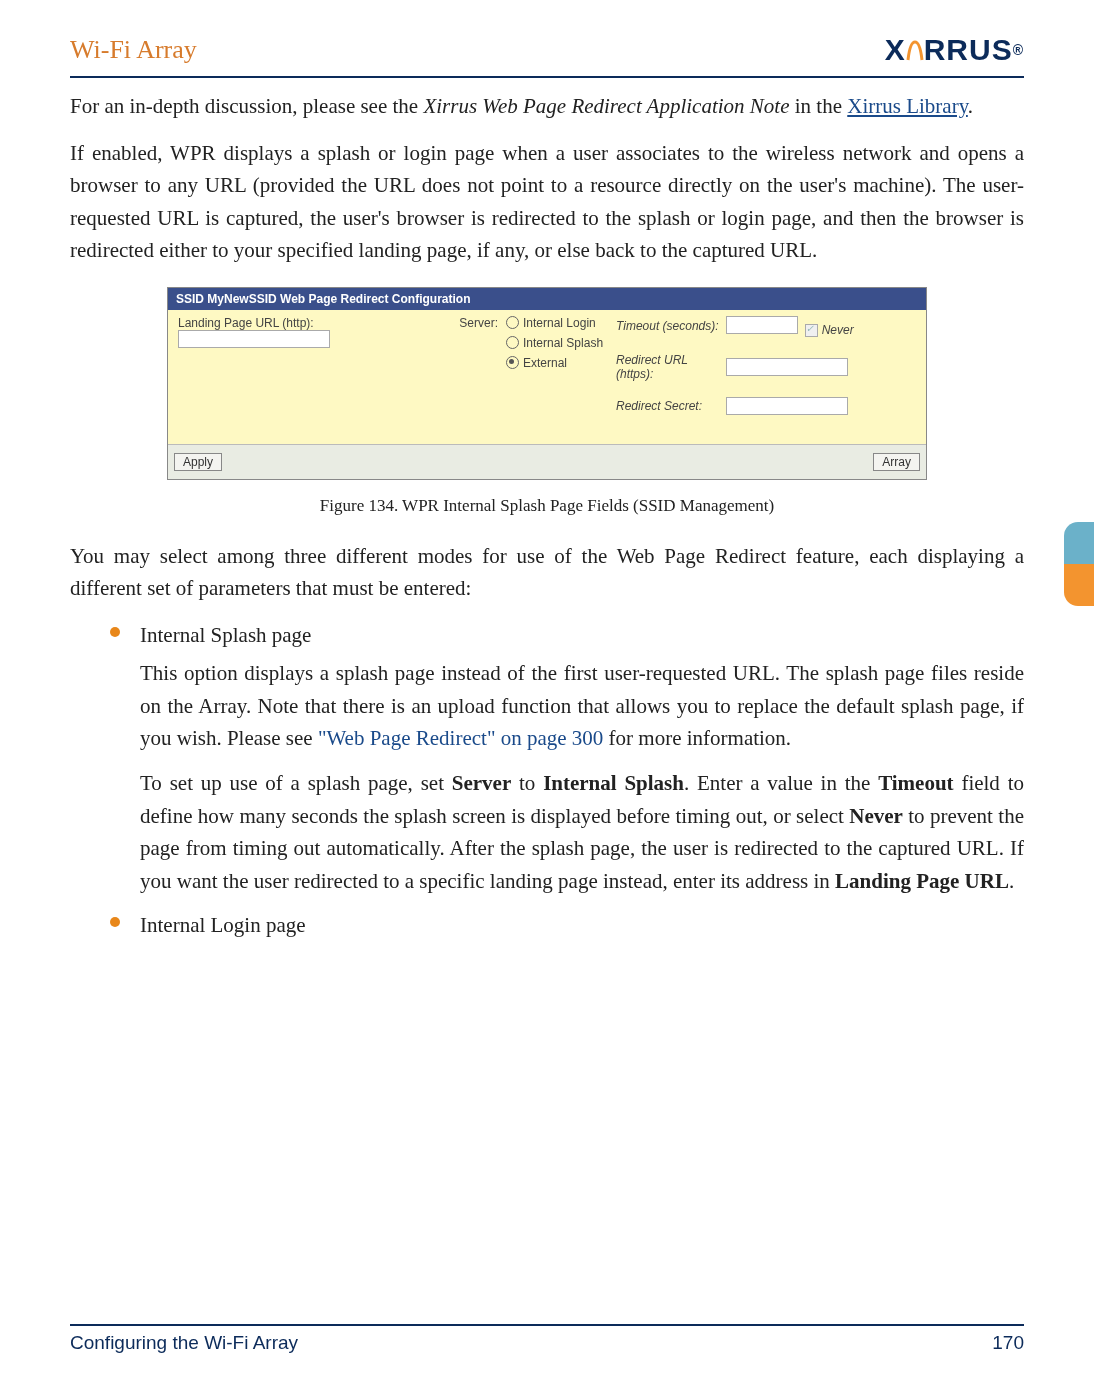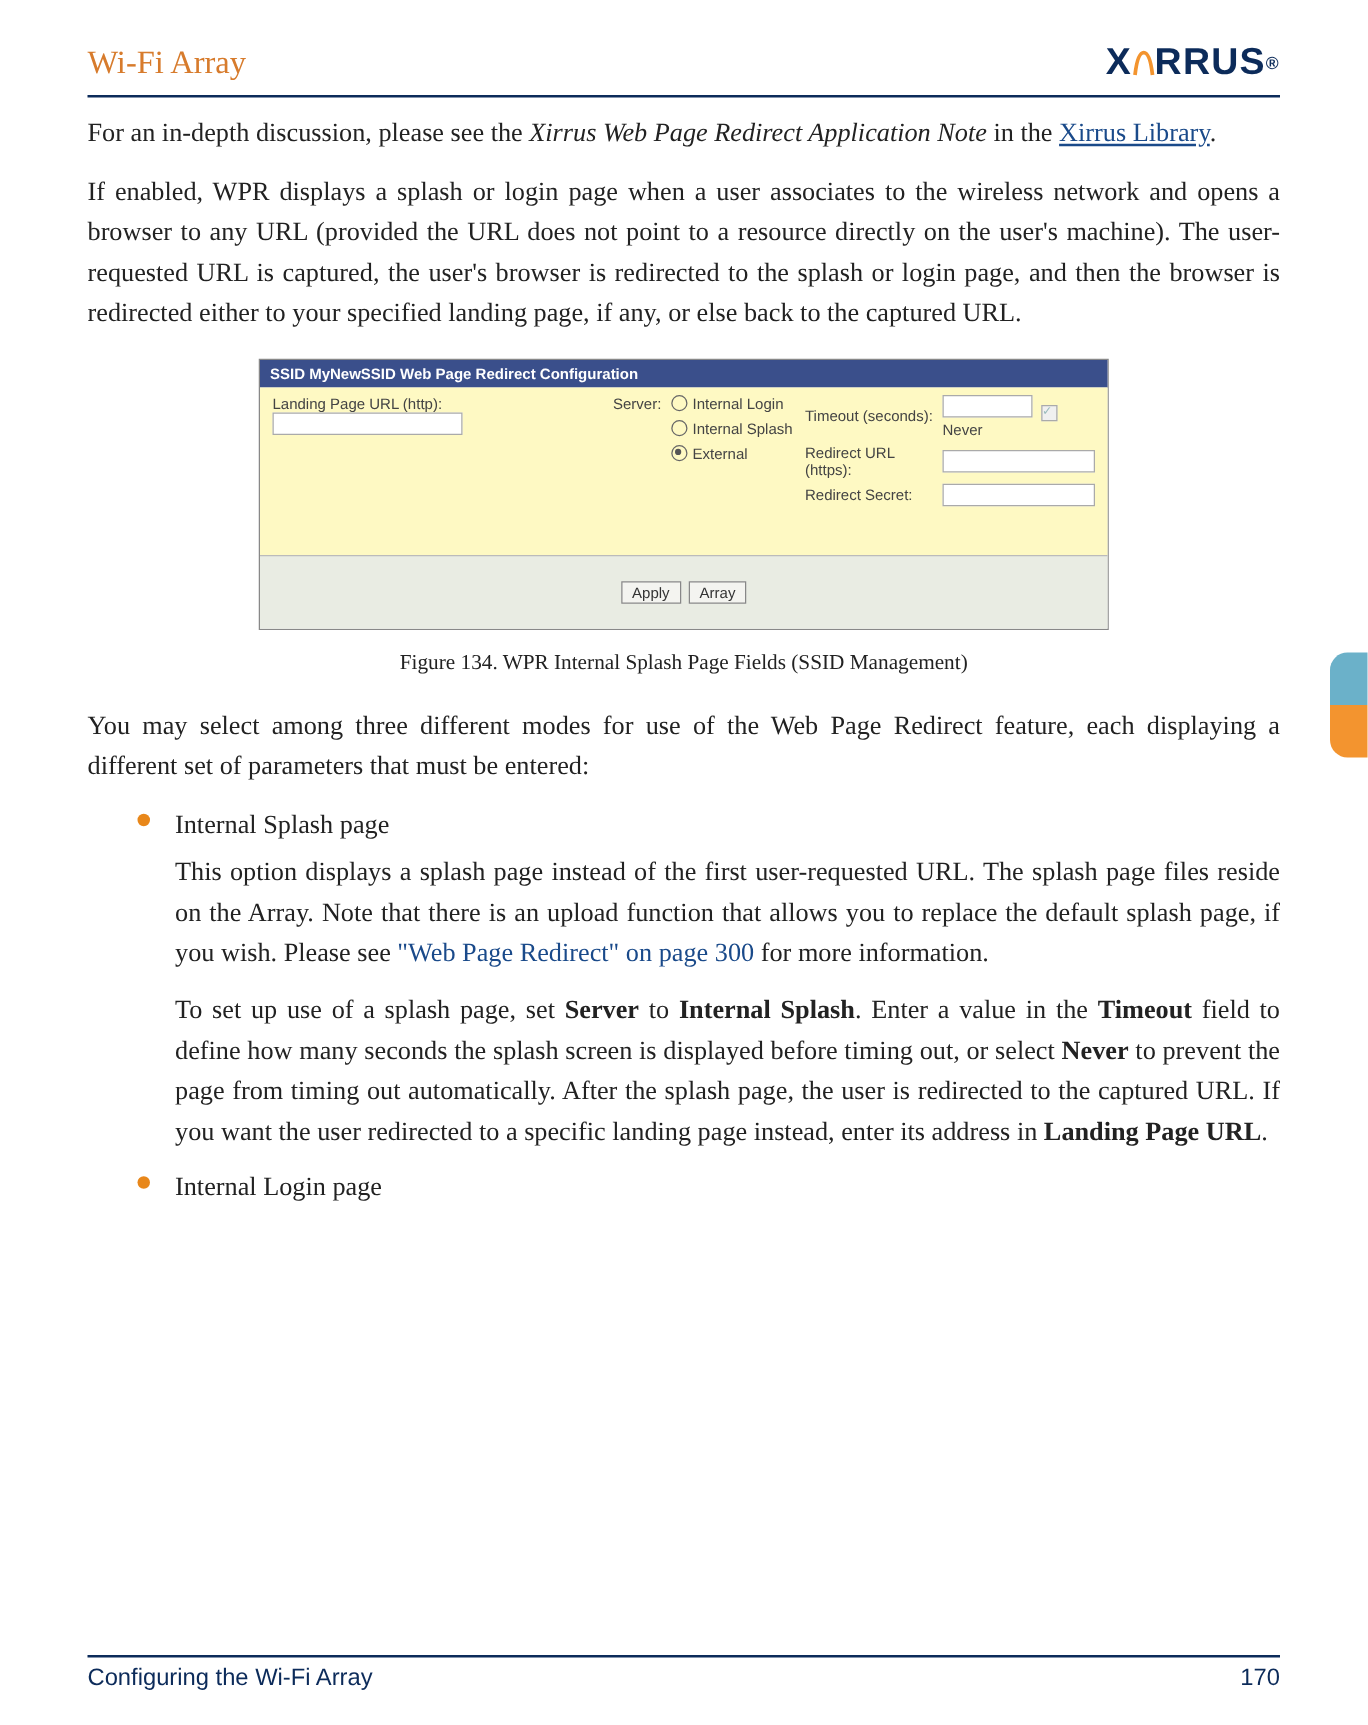--- a/index.html
+++ b/index.html
@@ -16,49 +16,49 @@
   .page-pad { padding: 30px 70px 0 70px; position: relative; height: 100%; box-sizing: border-box; }
   .header-row { display: flex; justify-content: space-between; align-items: center; height: 40px; }
   .hdr-left { color: #d77b2c; font-size: 26px; }
   .logo { display:flex; align-items:center; gap:4px; }
   .logo-text { font-family: Arial, sans-serif; font-weight: 900; font-size:30px; letter-spacing:1px; color:#0c2b5a; display:flex; align-items:center; }
   .rule { border-bottom:2px solid #0c2b5a; margin-top:6px; }
   .main-text { font-size:21px; line-height:1.55; text-align:justify; }
   .main-text p { margin: 12px 0 14px 0; }
   .link { color:#1a4a8a; text-decoration: underline; }
   .link2 { color:#1a4a8a; }
-  .figure-wrap { margin: 20px auto 8px auto; width: 680px; }
+  .figure-wrap { margin: 20px auto 8px auto; width: 760px; }
   .figure { border:1px solid #888; font-family: Verdana, Arial, sans-serif; font-size:12px; color:#666; }
   .fig-title-bar { background:#3a4f8b; color:#fff; padding:4px 8px; font-weight:bold; }
   .fig-body { background:#fef9c3; padding:6px 10px 10px 10px; position:relative; min-height: 118px; display:flex; }
   .fig-col-left { width: 240px; }
   .fig-col-mid { width: 80px; text-align:right; padding-right:8px; }
   .fig-col-opts { width: 110px; }
   .fig-label { color:#444; font-size:12px; }
   .tiny-input { height:16px; border:1px solid #aaa; background:#fff; display:inline-block; }
-  .fig-footer { background:#e9ece3; padding:20px 6px; display:flex; justify-content:center; gap:6px; border-top:1px solid #bbb;}
+  .fig-footer { background:#e9ece3; padding:8px 6px; display:flex; justify-content:space-between; gap:6px; border-top:1px solid #bbb;}
   .fig-btn { background:#f4f4f0; border:1px solid #888; font-size:12px; padding:1px 8px; color:#333; }
   .radio { display:inline-block; width:11px; height:11px; border:1px solid #666; border-radius:50%; vertical-align:middle; margin-right:4px; position:relative; }
   .radio.sel::after { content:""; position:absolute; width:5px; height:5px; background:#555; border-radius:50%; left:2px; top:2px; }
   .check { display:inline-block; width:11px; height:11px; border:1px solid #aaa; background:#f0f0f0; vertical-align:middle; margin-right:4px; position:relative; color:#7aa; }
   .check::after { content:"✓"; position:absolute; font-size:10px; left:0; top:-2px; color:#9bb; }
   .caption { text-align:center; font-size:17px; margin:16px 0 24px 0; }
   .bullet-list { margin-left:40px; }
   .bullet-item { position:relative; padding-left:30px; margin-bottom:8px; }
   .bullet-dot { position:absolute; left:0; top:8px; width:10px; height:10px; border-radius:50%; background:#e8871a; }
   .bullet-item p { margin-top:6px; margin-bottom:12px; }
   .footer-bar { position:absolute; bottom:26px; left:70px; right:70px; }
   .footer-rule { border-top:2px solid #0c2b5a; margin-bottom:6px; }
   .footer-row { display:flex; justify-content:space-between; font-family: Arial, sans-serif; font-size:19px; color:#0c2b5a; }
   .side-tab { position:absolute; right:0; top:522px; display:flex; flex-direction:column; }
   .tab-piece { width:30px; height:42px; background:#6bb1c9; }
   .tab-piece.orange { background:#f3942f; border-radius: 0 0 0 14px; }
   .tab-piece.blue { border-radius: 14px 0 0 0; }
   .opt-row { display:flex; align-items:flex-start; margin-bottom:6px; }
-  .fig-right-grid { display:grid; grid-template-columns: 110px 1fr; row-gap:4px; align-items:center; }
+  .fig-right-grid { display:grid; grid-template-columns: 110px 1fr; row-gap:16px; align-items:center;font-style:italic; }
 </style>
 </head>
 <body>
 
 <div class="side-tab">
   <div class="tab-piece blue"></div>
   <div class="tab-piece orange"></div>
 </div>
 
 <div class="page-pad">

